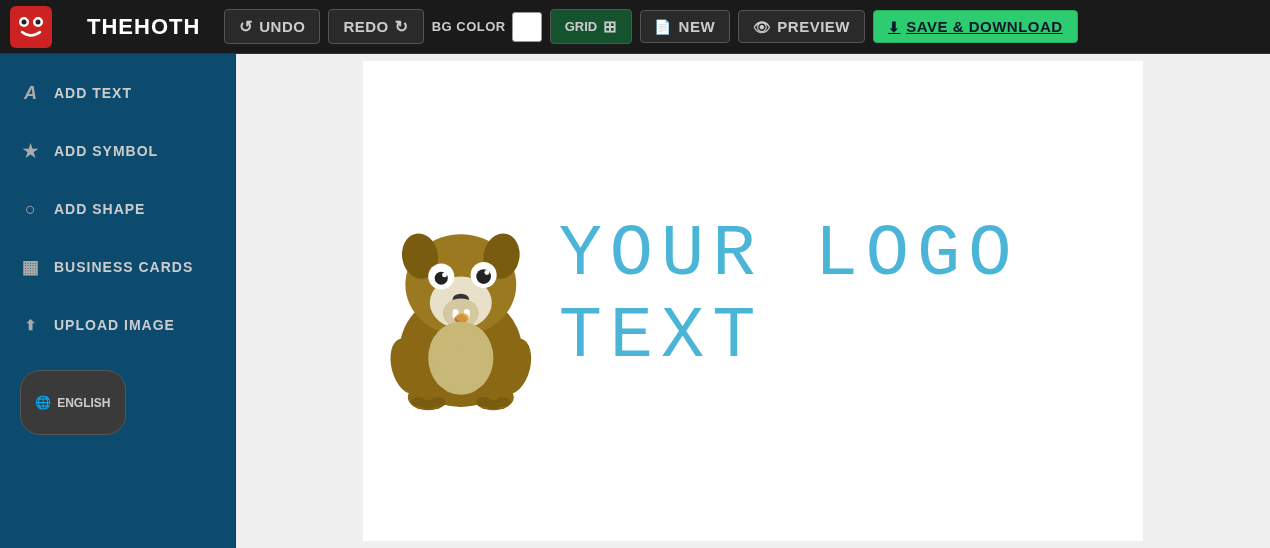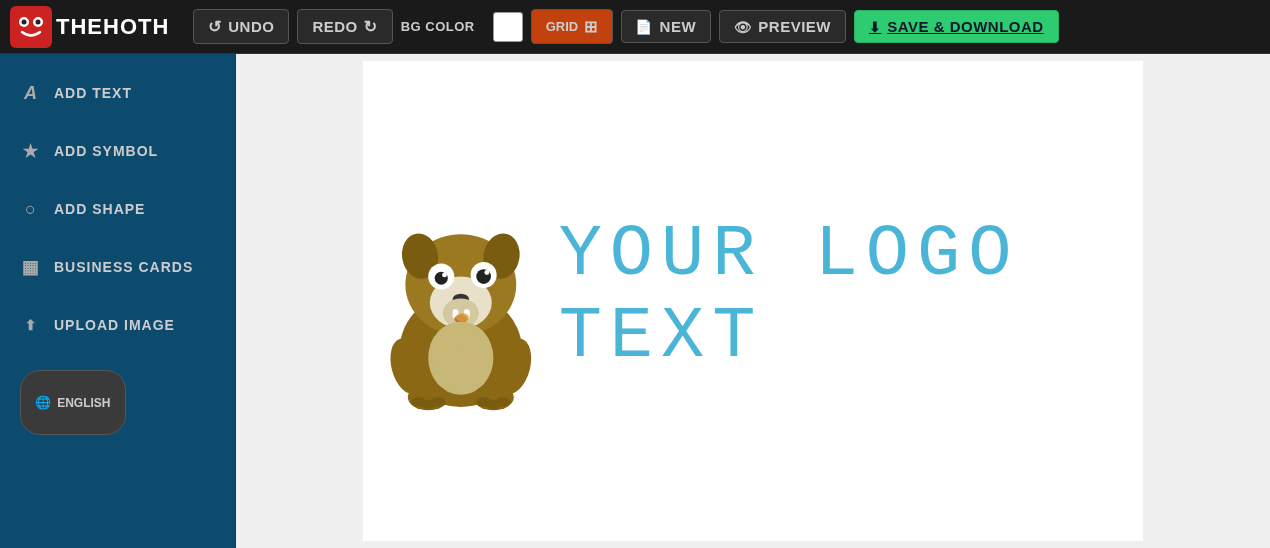--- a/index.html
+++ b/index.html
@@ -29,20 +29,21 @@
       margin-right: 4px;
     }
 
     .logo-text {
       display: flex;
       align-items: center;
       font-size: 22px;
       font-weight: 900;
       color: white;
       letter-spacing: 1px;
+      margin-left: 31px;
     }
 
     .logo-text .the { color: white; }
     .logo-text .hoth { color: white; }
 
     .toolbar-btn {
       display: flex;
       align-items: center;
       gap: 6px;
       padding: 7px 14px;
@@ -59,21 +60,21 @@
     .toolbar-btn.save {
       background: #2ecc71;
       border-color: #27ae60;
       color: #0f172a;
       text-decoration: underline;
     }
 
     .bg-color-group {
       display: flex;
       align-items: center;
-      gap: 18px;
+      gap: 6px;
       color: #ccc;
       font-size: 13px;
       font-weight: 600;
       letter-spacing: 0.5px;
     }
 
     .color-swatch {
       width: 30px;
       height: 30px;
       background: white;
@@ -82,21 +83,21 @@
       cursor: pointer;
     }
 
     .grid-btn {
       display: flex;
       align-items: center;
       gap: 6px;
       padding: 7px 14px;
       border-radius: 4px;
       border: 1px solid #555;
-      background: #c2410c;
+      background: #14532d;
       color: #ccc;
       font-size: 13px;
       font-weight: 600;
       cursor: pointer;
     }
 
     
     .main-content {
       display: flex;
       flex: 1;

